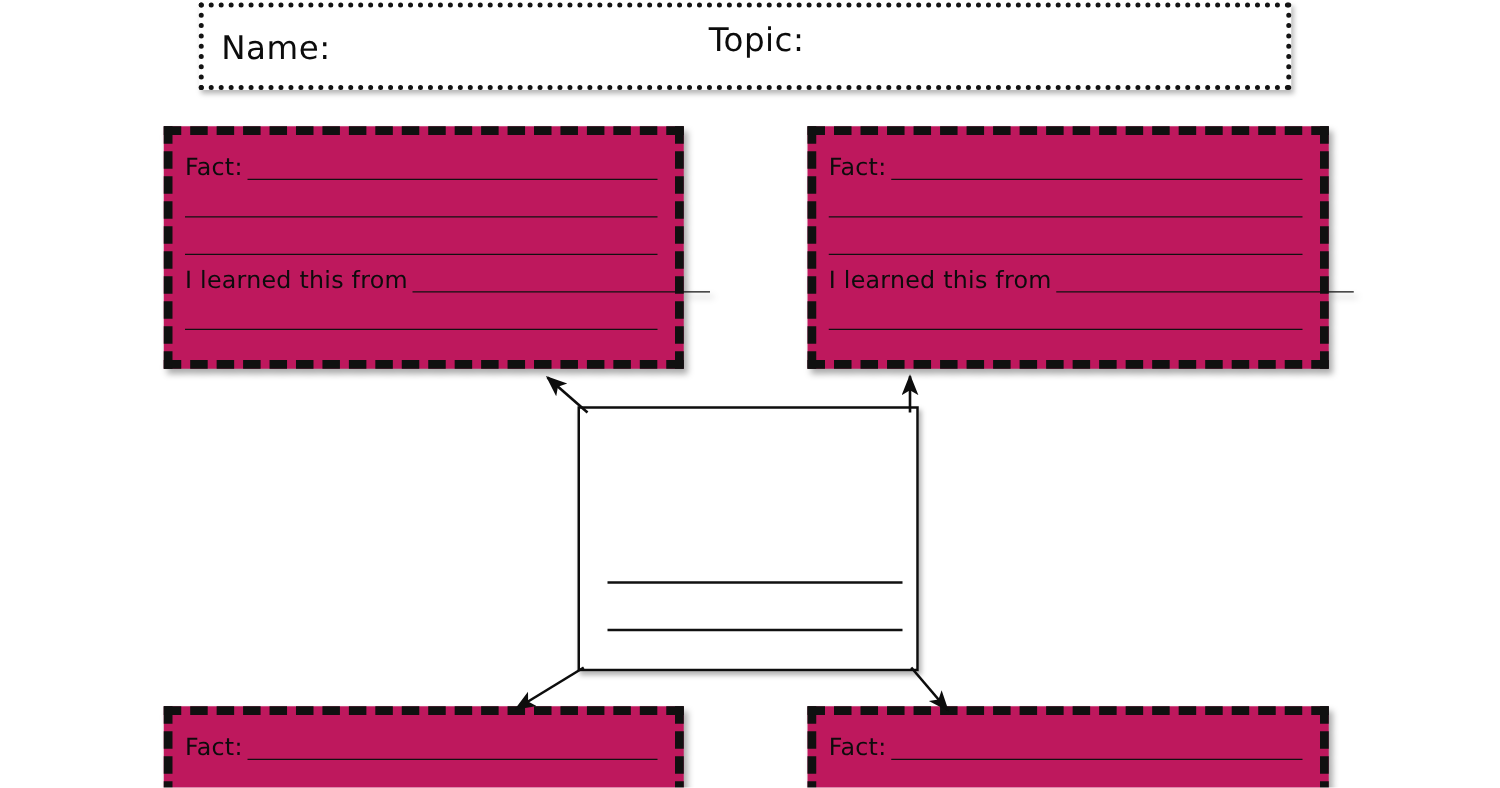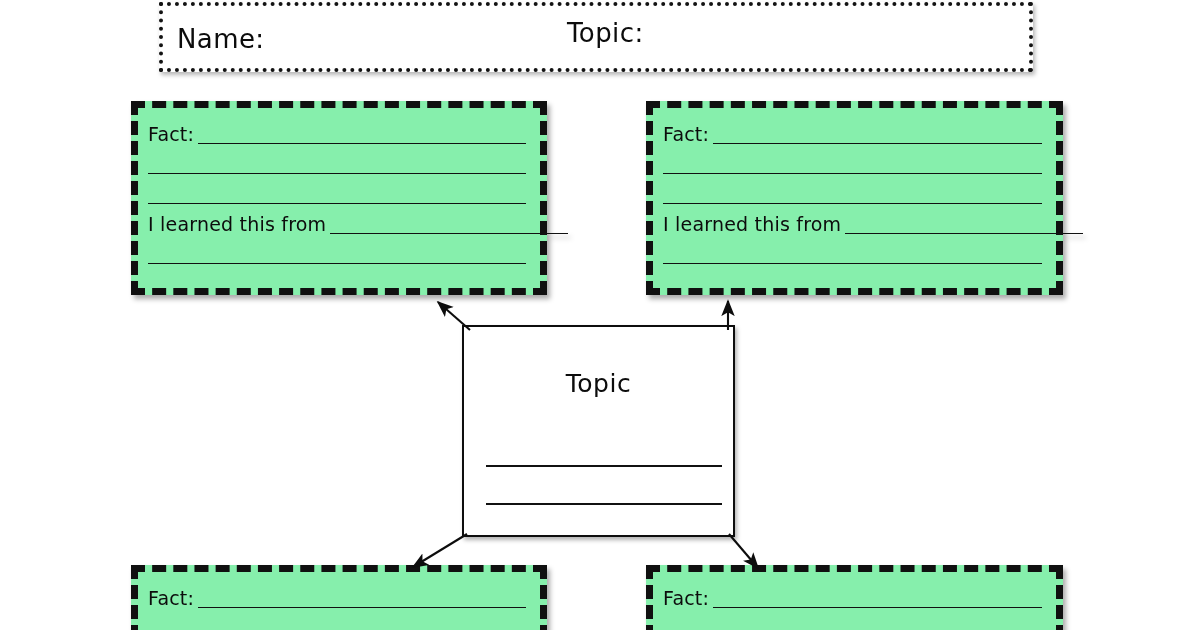--- a/index.html
+++ b/index.html
@@ -46,21 +46,21 @@
     white-space: nowrap;
   }
   .header-label.name { left: 14px; top: 0; margin-top: 18px; }
   .header-label.title { left: 404px; top: 12px; }
 
   
   .fact-box {
     position: absolute;
     box-sizing: border-box;
     border: 7px dashed #101010;
-    background: #86efac;
+    background: #be185d;
     filter: drop-shadow(3px 4px 2.5px rgba(0,0,0,0.33));
     text-decoration: underline;
   }
   .fact-tl { left: 131px; top: 101px; width: 416px; height: 194px; }
   .fact-tr { left: 646px; top: 101px; width: 417px; height: 194px; }
   .fact-bl { left: 131px; top: 565px; width: 416px; height: 194px; }
   .fact-br { left: 646px; top: 565px; width: 417px; height: 194px; }
 
   .fact-inner {
     position: absolute;
@@ -180,21 +180,20 @@
         <span class="lbl">I learned this from</span>
         <span class="rule short"></span>
       </div>
       <div class="wline">
         <span class="rule"></span>
       </div>
     </div>
   </div>
 
   <div class="topic-box">
-    <div class="topic-title">Topic</div>
     <div class="topic-rule r1"></div>
     <div class="topic-rule r2"></div>
   </div>
 
   <div class="fact-box fact-bl">
     <div class="fact-inner">
       <div class="wline">
         <span class="lbl">Fact:</span>
         <span class="rule"></span>
       </div>

